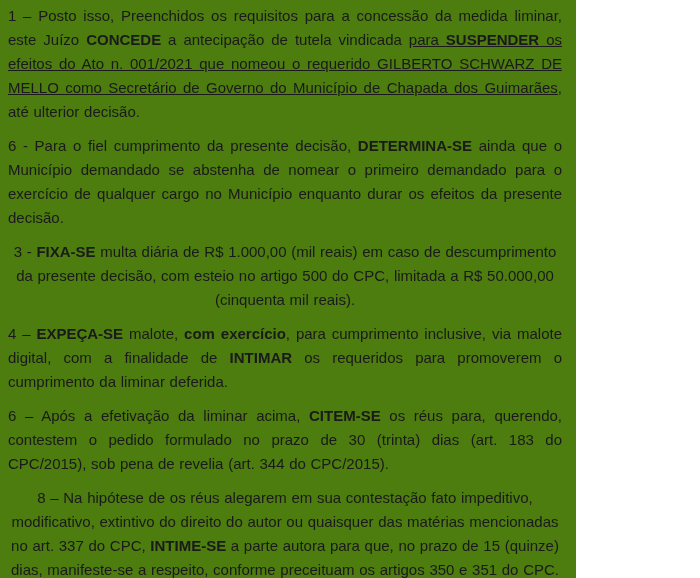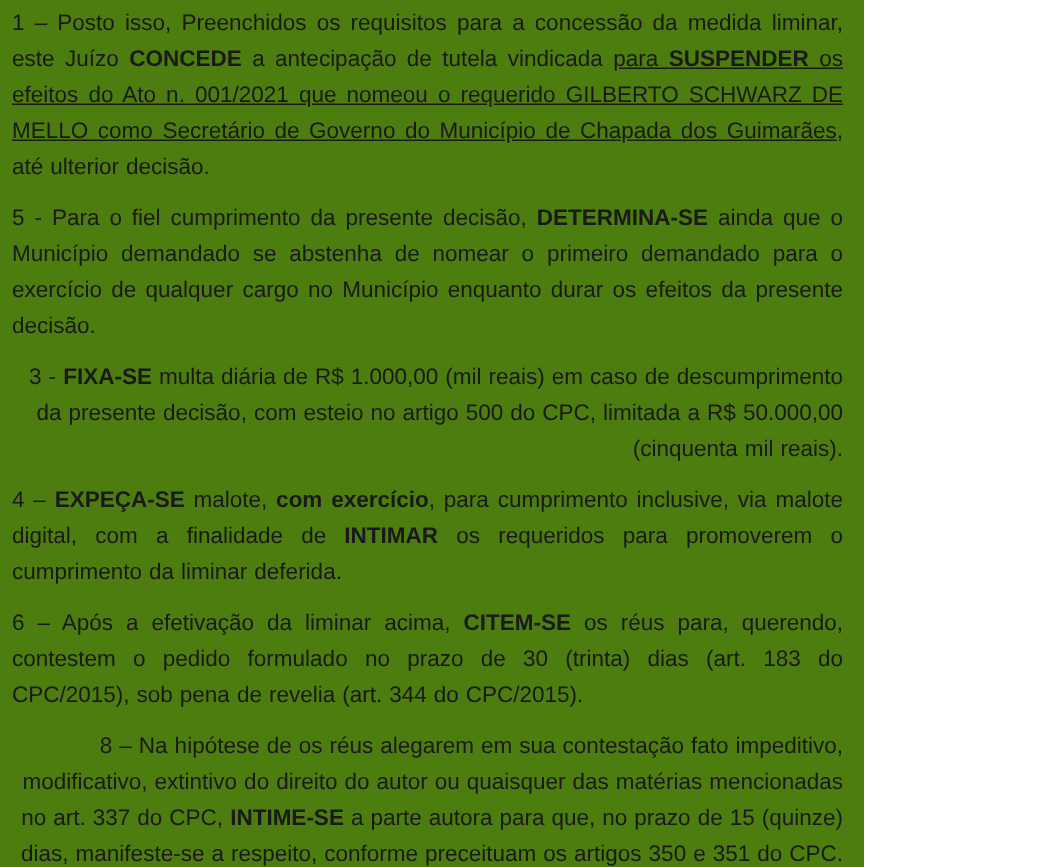--- a/index.html
+++ b/index.html
@@ -21,29 +21,29 @@
     background: #4d7c0f;
   }
   .page p {
     margin: 0 0 10px 0;
     font-size: 15px;
     line-height: 24px;
     color: #1a1a1a;
     word-spacing: 0.5px;
   }
   .page p.justify { text-align: justify; }
-  .page p.left    { text-align: right; }
+  .page p.left    { text-align: center; }
   .seg-bold      { font-weight: bold; }
   .seg-underline { text-decoration: underline; }
 </style>
 </head>
 <body>
 
 <div class="page">
   <div id="doc-body">
       <p class="justify"><span>1 – Posto isso, Preenchidos os requisitos para a concessão da medida liminar, este Juízo </span><span class="seg-bold">CONCEDE</span><span> a antecipação de tutela vindicada </span><span class="seg-underline">para </span><span class="seg-bold seg-underline">SUSPENDER</span><span class="seg-underline"> os efeitos do Ato n. 001/2021 que nomeou o requerido GILBERTO SCHWARZ DE MELLO como Secretário de Governo do Município de Chapada dos Guimarães</span><span>, até ulterior decisão.</span></p>
-      <p class="justify"><span>5 - Para o fiel cumprimento da presente decisão, </span><span class="seg-bold">DETERMINA-SE</span><span> ainda que o Município demandado se abstenha de nomear o primeiro demandado para o exercício de qualquer cargo no Município enquanto durar os efeitos da presente decisão.</span></p>
+      <p class="justify"><span>6 - Para o fiel cumprimento da presente decisão, </span><span class="seg-bold">DETERMINA-SE</span><span> ainda que o Município demandado se abstenha de nomear o primeiro demandado para o exercício de qualquer cargo no Município enquanto durar os efeitos da presente decisão.</span></p>
       <p class="left"><span>3 - </span><span class="seg-bold">FIXA-SE</span><span> multa diária de R$ 1.000,00 (mil reais) em caso de descumprimento da presente decisão, com esteio no artigo 500 do CPC, limitada a R$ 50.000,00 (cinquenta mil reais).</span></p>
       <p class="justify"><span>4 – </span><span class="seg-bold">EXPEÇA-SE</span><span> malote, </span><span class="seg-bold">com exercício</span><span>, para cumprimento inclusive, via malote digital, com a finalidade de </span><span class="seg-bold">INTIMAR</span><span> os requeridos para promoverem o cumprimento da liminar deferida.</span></p>
       <p class="justify"><span>6 – Após a efetivação da liminar acima, </span><span class="seg-bold">CITEM-SE</span><span> os réus para, querendo, contestem o pedido formulado no prazo de 30 (trinta) dias (art. 183 do CPC/2015), sob pena de revelia (art. 344 do CPC/2015).</span></p>
       <p class="left"><span>8 – Na hipótese de os réus alegarem em sua contestação fato impeditivo, modificativo, extintivo do direito do autor ou quaisquer das matérias mencionadas no art. 337 do CPC, </span><span class="seg-bold">INTIME-SE</span><span> a parte autora para que, no prazo de 15 (quinze) dias, manifeste-se a respeito, conforme preceituam os artigos 350 e 351 do CPC.</span></p>
     </div>
 </div>
 
 </body></html>

